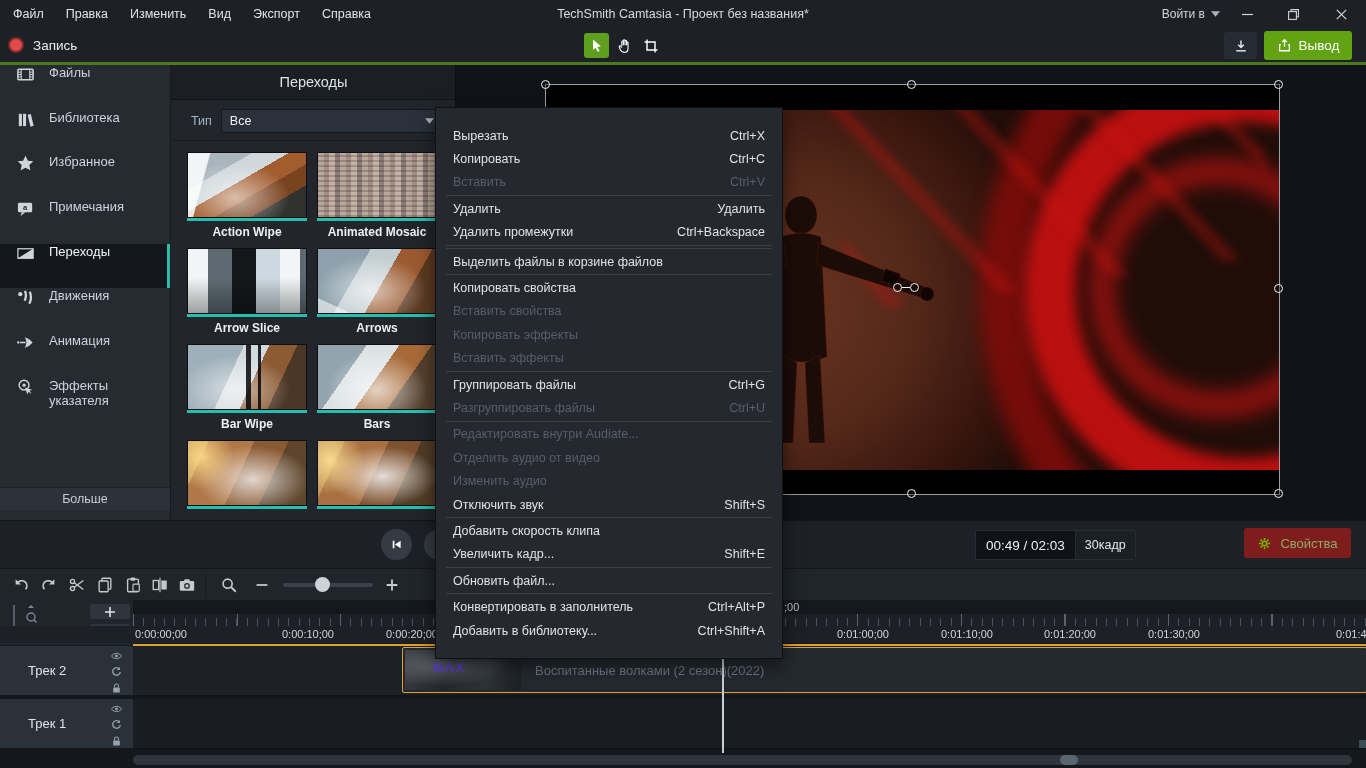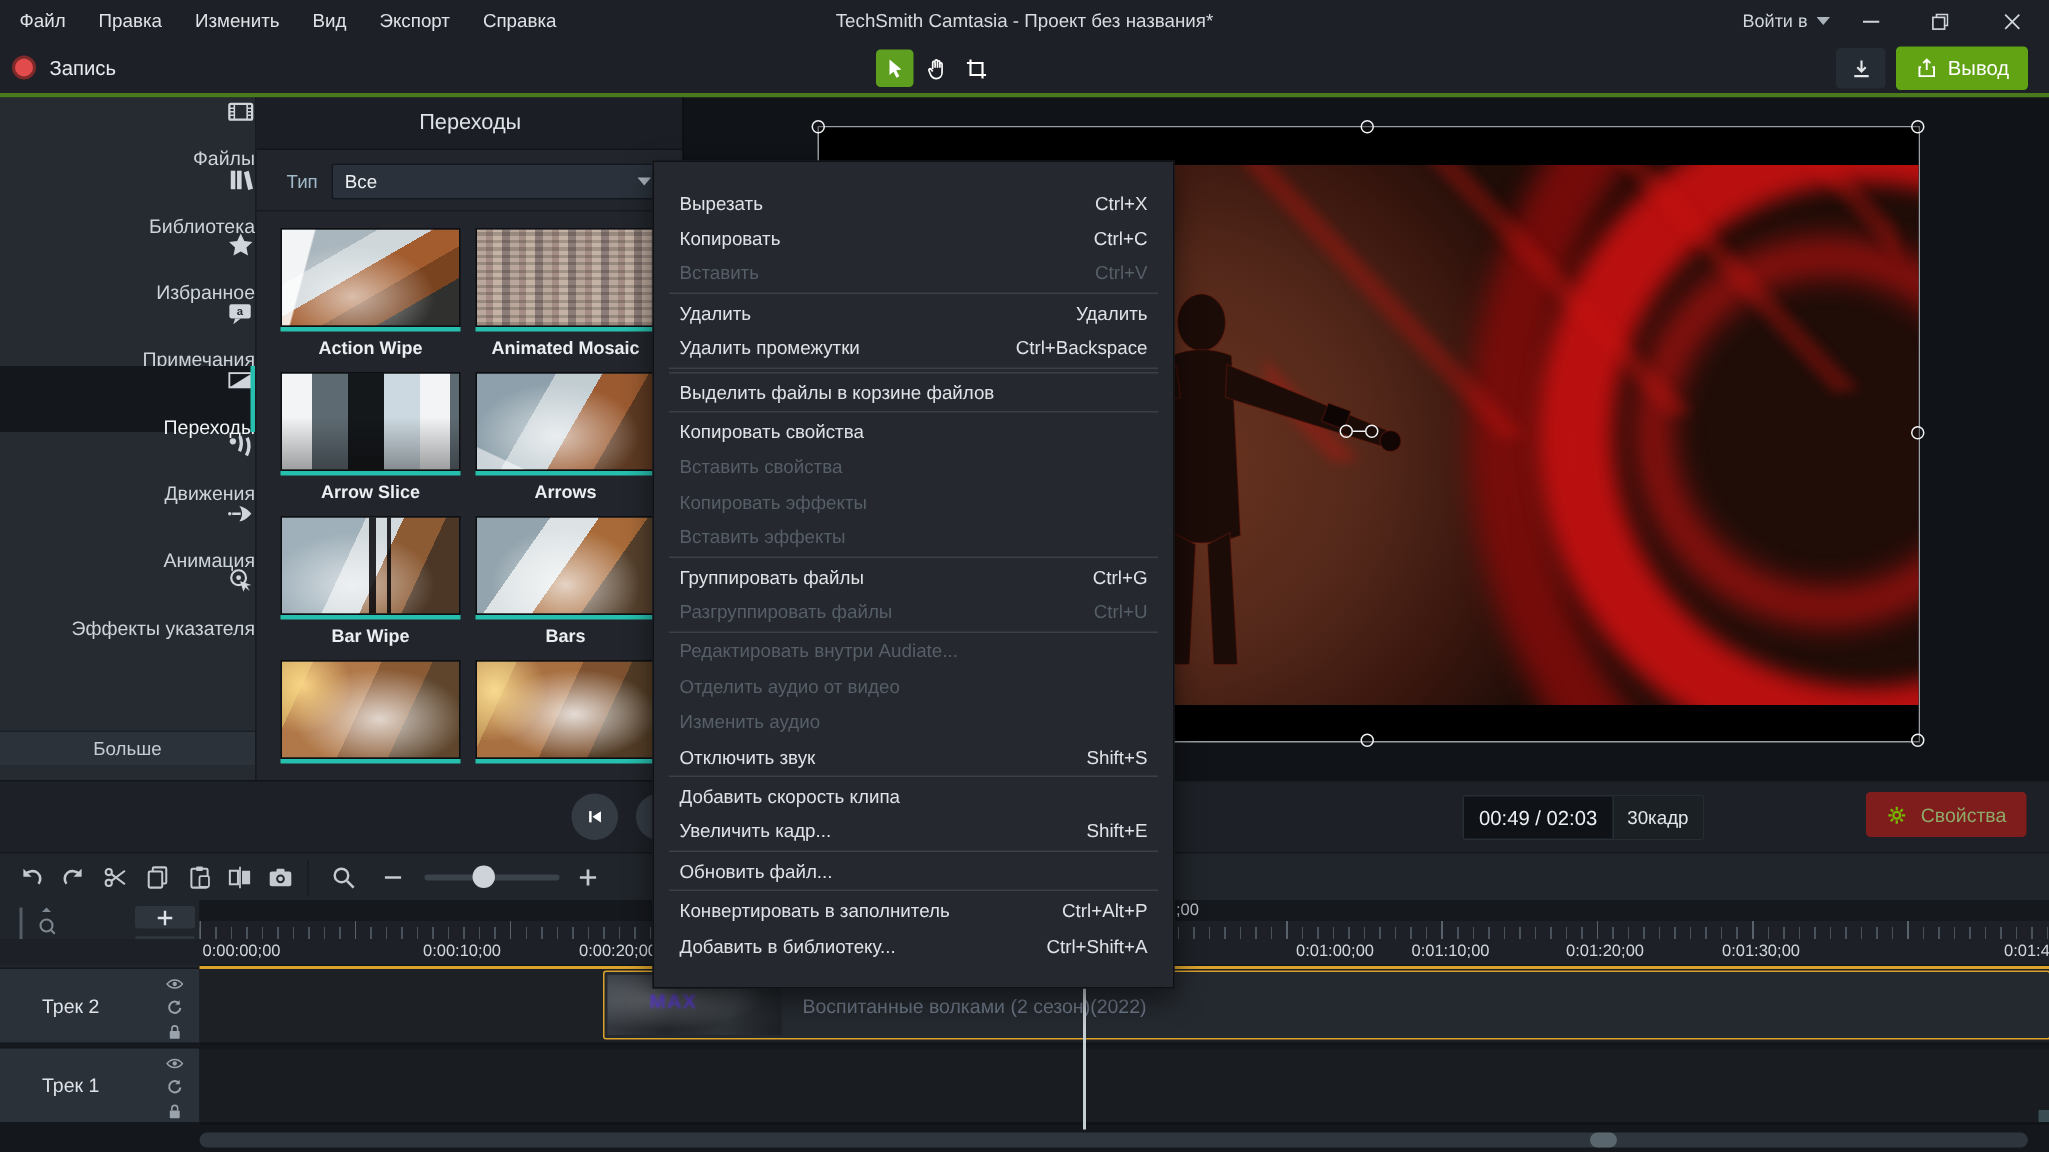--- a/index.html
+++ b/index.html
@@ -34,21 +34,21 @@
      display:flex;align-items:center;justify-content:space-between;padding:0 9px;box-sizing:border-box;font-size:13px;color:#e3e7ea;margin-top:36px;}
   #zoom-select .ico{width:9px;height:6px;color:#aab2ba;}
   #import-btn{left:1224px;top:4px;width:33px;height:27px;background:#262c33;border-radius:3px;display:flex;align-items:center;justify-content:center;color:#e3e7ea;}
   #import-btn svg{width:16px;height:16px;}
   #export-btn{left:1264px;top:3px;width:88px;height:29px;background:#61a313;border-radius:3px;display:flex;align-items:center;justify-content:center;gap:7px;color:#fff;font-size:13.5px;}
   #export-btn .ico{width:15px;height:15px;}
   #green-line{left:0;top:62px;width:1366px;height:3px;background:#4a7a1b;}
 
   
   #sidebar{left:0;top:65px;width:170px;height:455px;background:#262b32;}
-  .side-item{position:relative;height:44.7px;display:flex;align-items:flex-end;gap:14px;padding-left:0;font-size:13px;color:#ccd3d9;flex-direction:column;}
+  .side-item{position:relative;height:44.7px;display:flex;align-items:flex-start;gap:14px;padding-left:16px;font-size:13px;color:#ccd3d9;}
   .side-item .ico{width:19px;height:19px;color:#cfd5da;flex:none;}
   .side-item.sel{background:#14181d;color:#f2f4f6;}
   .side-item.sel::after{content:"";position:absolute;right:0;top:0;width:3px;height:100%;background:#26bfae;}
   #more-btn{left:0;top:487px;width:170px;height:22px;background:#2b323a;border-top:1px solid #1a1f25;
      display:flex;align-items:center;justify-content:center;font-size:12.5px;color:#c6ccd2;}
 
   
   #panel{left:170px;top:65px;width:285px;height:455px;background:#22262c;border-left:1px solid #171b20;overflow:hidden;}
   #panel-header{position:absolute;left:0;top:0;width:100%;height:34px;background:#1b1f25;border-bottom:1px solid #121519;
      display:flex;align-items:center;justify-content:center;font-size:14.5px;color:#dde2e7;}
@@ -550,21 +550,21 @@
     <span id="ruler-frag">;00</span>
   </div>
   <div id="ruler-ticks">
       <div class="minor"></div>
       <div class="major"></div>
     </div>
   <div id="ruler-labels">
       <span class="rlabel" style="left: 135px;">0:00:00;00</span>
       <span class="rlabel" style="left: 308px; transform: translateX(-50%);">0:00:10;00</span>
       <span class="rlabel" style="left: 412px; transform: translateX(-50%);">0:00:20;00</span>
-      <span class="rlabel" style="left: 863px; transform: translateX(-50%); margin-left: 27px;">0:01:00;00</span>
+      <span class="rlabel" style="left: 863px; transform: translateX(-50%);">0:01:00;00</span>
       <span class="rlabel" style="left: 967px; transform: translateX(-50%);">0:01:10;00</span>
       <span class="rlabel" style="left: 1070px; transform: translateX(-50%);">0:01:20;00</span>
       <span class="rlabel" style="left: 1174px; transform: translateX(-50%);">0:01:30;00</span>
       <span class="rlabel" style="left: 1362px; transform: translateX(-50%);">0:01:40;00</span>
     </div>
   <div id="sel-line"></div>
 
   <div id="track-headers">
       <div class="thead" style="top: 46px;">
         <span class="tname">Трек 2</span>

